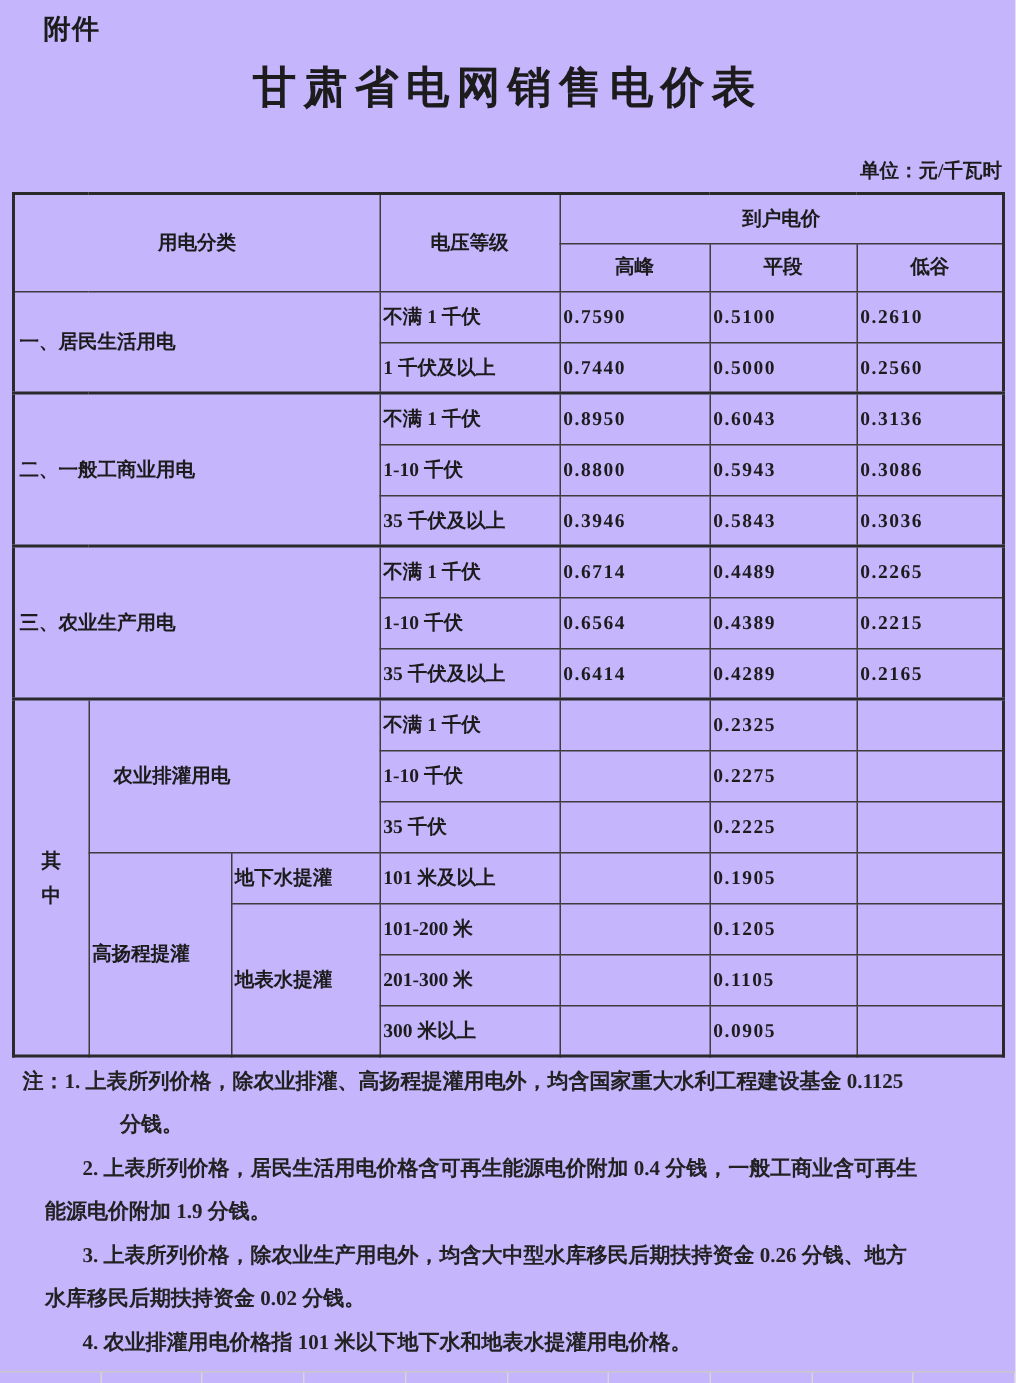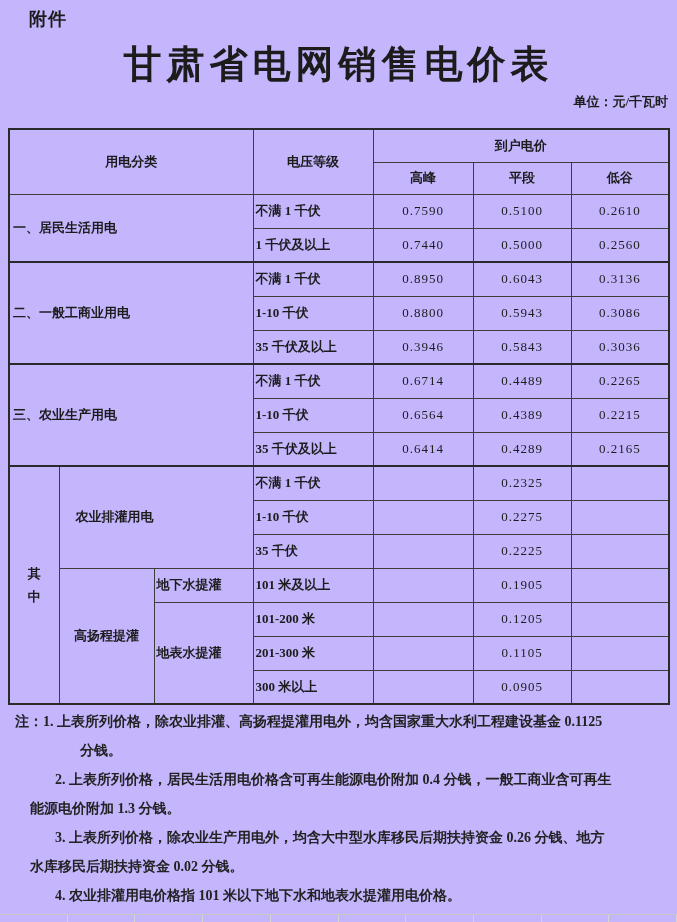--- a/index.html
+++ b/index.html
@@ -2,38 +2,38 @@
 <html><head>
 <meta charset="utf-8">
 <style>
   html,body{margin:0;padding:0;background:#ffffff;}
   .page{position:relative;width:677px;height:922px;background:#c4b5fd;overflow:hidden;
         font-family:"Liberation Serif",serif;color:#1c1c1c;}
 
   .attachment{position:absolute;left:29px;top:7px;font-size:18px;font-weight:700;
               font-family:"Liberation Sans",sans-serif;letter-spacing:1px;}
   .title{position:absolute;left:0;top:39px;width:100%;text-align:center;
-         font-size:38px;font-weight:700;letter-spacing:5px;
+         font-size:29px;font-weight:700;letter-spacing:5px;
          font-family:"Liberation Sans",sans-serif;}
-  .unit{position:absolute;top:93px;right:9px;font-size:13px;font-weight:700;}
+  .unit{position:absolute;top:105px;right:9px;font-size:13px;font-weight:700;}
 
   table.price{position:absolute;left:8px;top:128px;width:660px;
               border-collapse:collapse;table-layout:fixed;
               border:2px solid #2a2a2a;}
   .price th,.price td{border:1px solid #3d3d3d;font-size:13px;padding:0 2px;
                       overflow:hidden;vertical-align:middle;}
   .price th{font-weight:700;text-align:center;margin-left:11px;}
   tr.hr1{height:33px;} tr.hr2{height:32px;} tr.dr{height:34px;}
   tr.sec>td{border-top:2px solid #2a2a2a;}
   td.cat{text-align:left;padding-left:3px;font-weight:700;}
   td.cat2{text-align:left;padding-left:16px;font-weight:700;}
-  td.cat3{text-align:center;font-weight:700;}
+  td.cat3{font-weight:700;}
   td.cat4{text-align:left;padding-left:2px;font-weight:700;}
   td.vol{text-align:left;padding-left:2px;font-weight:700;white-space:nowrap;}
-  td.num{text-align:center;font-weight:400;letter-spacing:1px;}
+  td.num{font-weight:700;letter-spacing:1px;}
   td.vcat{text-align:center;font-weight:700;}
   .vstack{display:inline-block;width:1.05em;word-break:break-all;line-height:1.8;}
 
   .notes{position:absolute;left:0;top:707px;width:677px;font-size:14px;
          font-weight:700;color:#222;}
   .note-line{line-height:29px;white-space:nowrap;}
   .ind-note{padding-left:15px;}
   .ind-hang{padding-left:80px;}
   .ind-num{padding-left:55px;}
   .ind-cont{padding-left:30px;}
@@ -175,21 +175,21 @@
         <td class="num">0.0905</td>
         <td class="num"></td>
       </tr>
     </tbody>
   </table>
 
   <div class="notes">
     <div class="note-line ind-note">注：1. 上表所列价格，除农业排灌、高扬程提灌用电外，均含国家重大水利工程建设基金 0.1125</div>
     <div class="note-line ind-hang">分钱。</div>
     <div class="note-line ind-num">2. 上表所列价格，居民生活用电价格含可再生能源电价附加 0.4 分钱，一般工商业含可再生</div>
-    <div class="note-line ind-cont">能源电价附加 1.3 分钱。</div>
+    <div class="note-line ind-cont">能源电价附加 1.9 分钱。</div>
     <div class="note-line ind-num">3. 上表所列价格，除农业生产用电外，均含大中型水库移民后期扶持资金 0.26 分钱、地方</div>
     <div class="note-line ind-cont">水库移民后期扶持资金 0.02 分钱。</div>
     <div class="note-line ind-num">4. 农业排灌用电价格指 101 米以下地下水和地表水提灌用电价格。</div>
   </div>
 
   <div class="bottom-grid">
     <span></span>
       <span></span>
       <span></span>
       <span></span>

